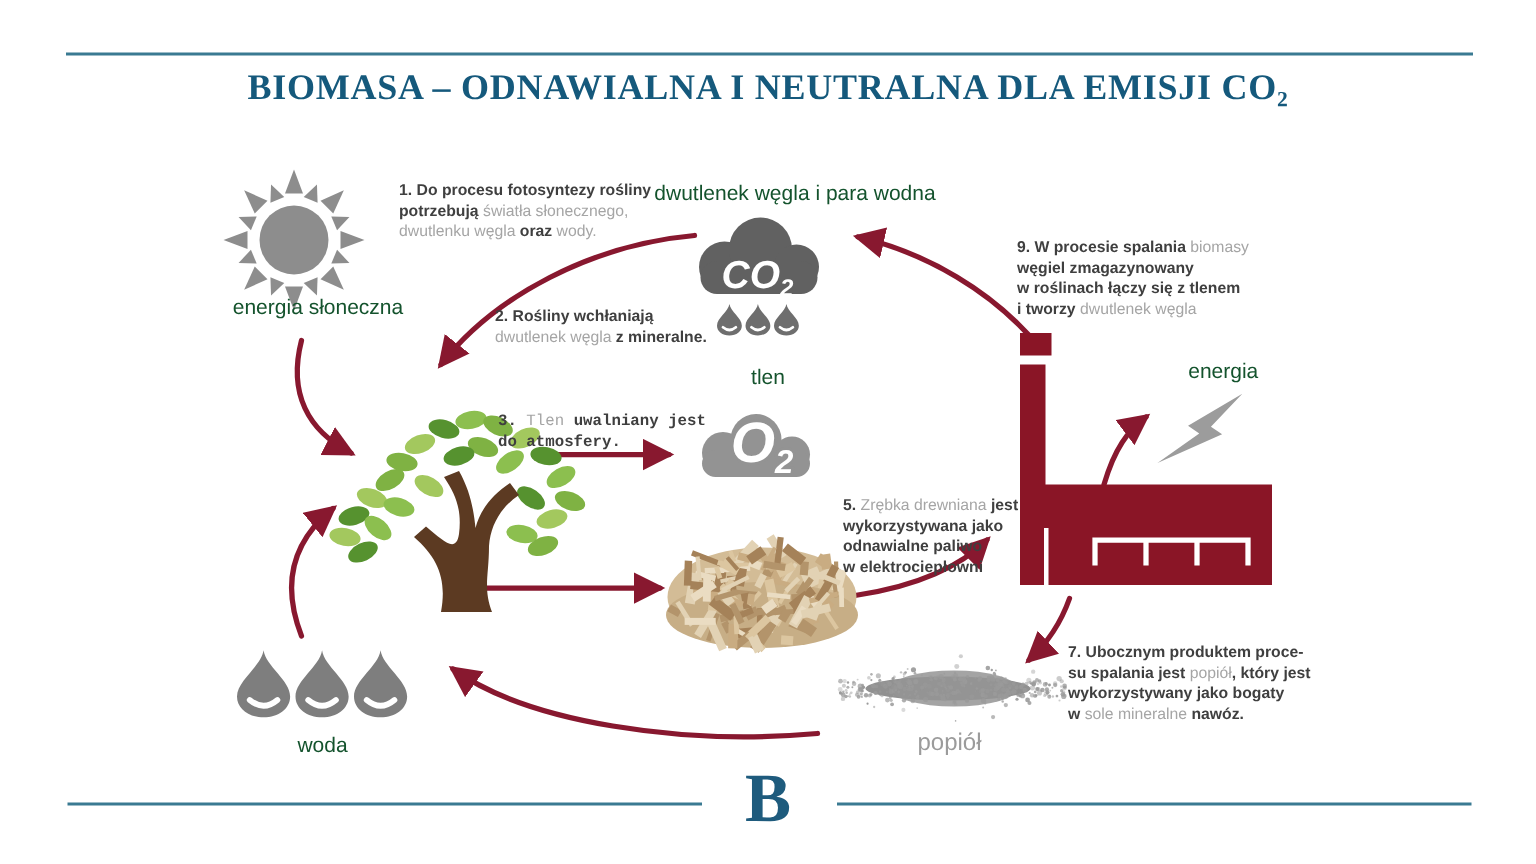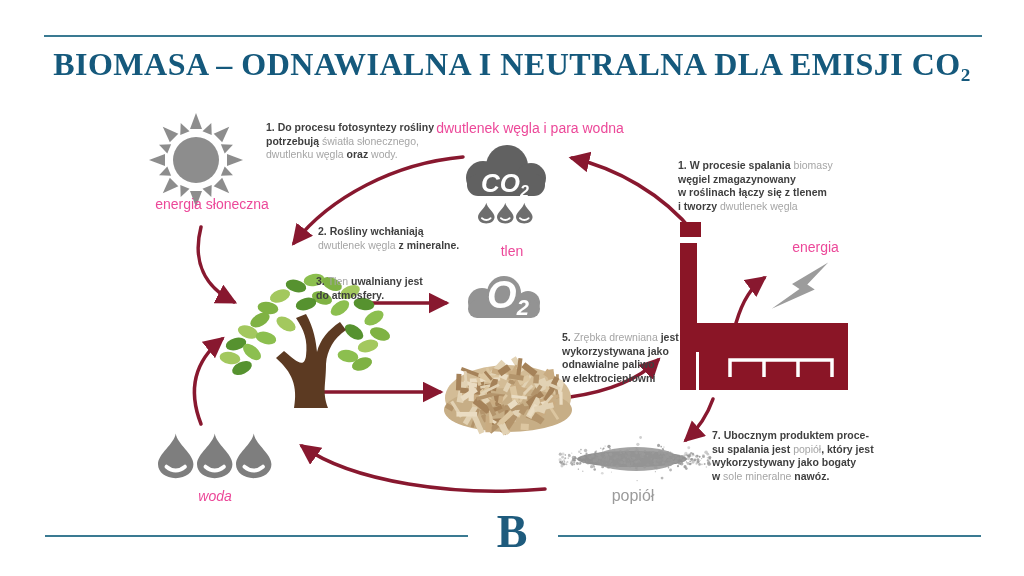--- a/index.html
+++ b/index.html
@@ -1,25 +1,25 @@
 <!DOCTYPE html>
 <html><head>
 <meta charset="utf-8">
 <style>
   html,body{margin:0;padding:0;background:#fff;}
   #canvas{position:relative;width:1024px;height:576px;background:#fff;overflow:hidden;
           font-family:"Liberation Sans",sans-serif;}
   .rule{position:absolute;height:2px;background:#3A7A92;}
   #title{position:absolute;left:0;top:46px;width:1024px;text-align:center;
-         font-family:"Liberation Serif",serif;font-weight:700;font-size:32px;
+         font-family:"Liberation Serif",serif;font-weight:700;font-size:24px;
          letter-spacing:.5px;color:#15597C;margin:0;}
   .step{position:absolute;font-size:10.5px;line-height:13.5px;white-space:pre-line;}
   .seg-b{color:#3F3F3F;font-weight:700;}
   .seg-l{color:#A5A5A5;font-weight:400;}
-  .lbl{position:absolute;color:#ec4899;font-size:14px;text-align:center;white-space:pre-line;line-height:18px;}
+  .lbl{position:absolute;color:#14532d;font-size:14px;text-align:center;white-space:pre-line;line-height:18px;}
   .icon{position:absolute;font-style:italic;}
   #logo{position:absolute;left:472px;top:508px;width:80px;text-align:center;
         font-family:"Liberation Serif",serif;font-weight:700;font-size:46px;color:#1E5B7D;line-height:48px;}
   svg{display:block;overflow:visible;}
 </style>
 </head>
 <body>
 
 <div id="canvas">
 
@@ -616,34 +616,34 @@
   </div>
   <div class="lbl" style="left:568px;top:487px;width:130px;font-size:16px;color:#9B9B9B;">popiół</div>
 
   <div class="icon" style="left:158px;top:427px;">
     <svg width="118" height="60" viewBox="0 0 118 60">
       <use href="#dropg" transform="translate(0,5) scale(0.77)" fill="#7E7E7E"></use>
       <use href="#dropg" transform="translate(39,5) scale(0.77)" fill="#7E7E7E"></use>
       <use href="#dropg" transform="translate(78,5) scale(0.77)" fill="#7E7E7E"></use>
     </svg>
   </div>
-  <div class="lbl" style="left:155px;top:487px;width:120px;font-style:italic;">woda</div>
+  <div class="lbl" style="left:155px;top:487px;width:120px;">woda</div>
 
   <div class="step" style="left:266px;top:121px;width:185px;"><span class="seg-b">1. Do procesu fotosyntezy rośliny
 potrzebują </span><span class="seg-l">światła słonecznego,
 dwutlenku węgla </span><span class="seg-b">oraz </span><span class="seg-l">wody.</span></div>
-  <div class="step" style="left:318px;top:205px;width:170px;margin-top:20px;"><span class="seg-b">2. Rośliny wchłaniają
+  <div class="step" style="left:330px;top:205px;width:170px;"><span class="seg-b">2. Rośliny wchłaniają
 </span><span class="seg-l">dwutlenek węgla </span><span class="seg-b">z mineralne.</span></div>
-  <div class="step" style="left:316px;top:275px;width:160px;"><span class="seg-b">3. </span><span class="seg-l">Tlen </span><span class="seg-b">uwalniany jest
+  <div class="step" style="left:332px;top:275px;width:160px;font-family:Liberation Mono, monospace;"><span class="seg-b">3. </span><span class="seg-l">Tlen </span><span class="seg-b">uwalniany jest
 do atmosfery.</span></div>
   <div class="step" style="left:562px;top:311px;width:140px;margin-top:20px;"><span class="seg-b">5. </span><span class="seg-l">Zrębka drewniana </span><span class="seg-b">jest
 wykorzystywana jako
 odnawialne paliwo
 w elektrociepłowni</span></div>
-  <div class="step" style="left:678px;top:159px;width:180px;"><span class="seg-b">1. W procesie spalania </span><span class="seg-l">biomasy</span><span class="seg-b">
+  <div class="step" style="left:678px;top:159px;width:180px;"><span class="seg-b">9. W procesie spalania </span><span class="seg-l">biomasy</span><span class="seg-b">
 węgiel zmagazynowany
 w roślinach łączy się z tlenem
 i tworzy </span><span class="seg-l">dwutlenek węgla</span></div>
   <div class="step" style="left:712px;top:429px;width:180px;"><span class="seg-b">7. Ubocznym produktem proce-
 su spalania jest </span><span class="seg-l">popiół</span><span class="seg-b">, który jest
 wykorzystywany jako bogaty
 w </span><span class="seg-l">sole mineralne </span><span class="seg-b">nawóz.</span></div>
 
   <div class="rule" style="left:45px;top:535px;width:423px;"></div>
   <div class="rule" style="left:558px;top:535px;width:423px;"></div>

